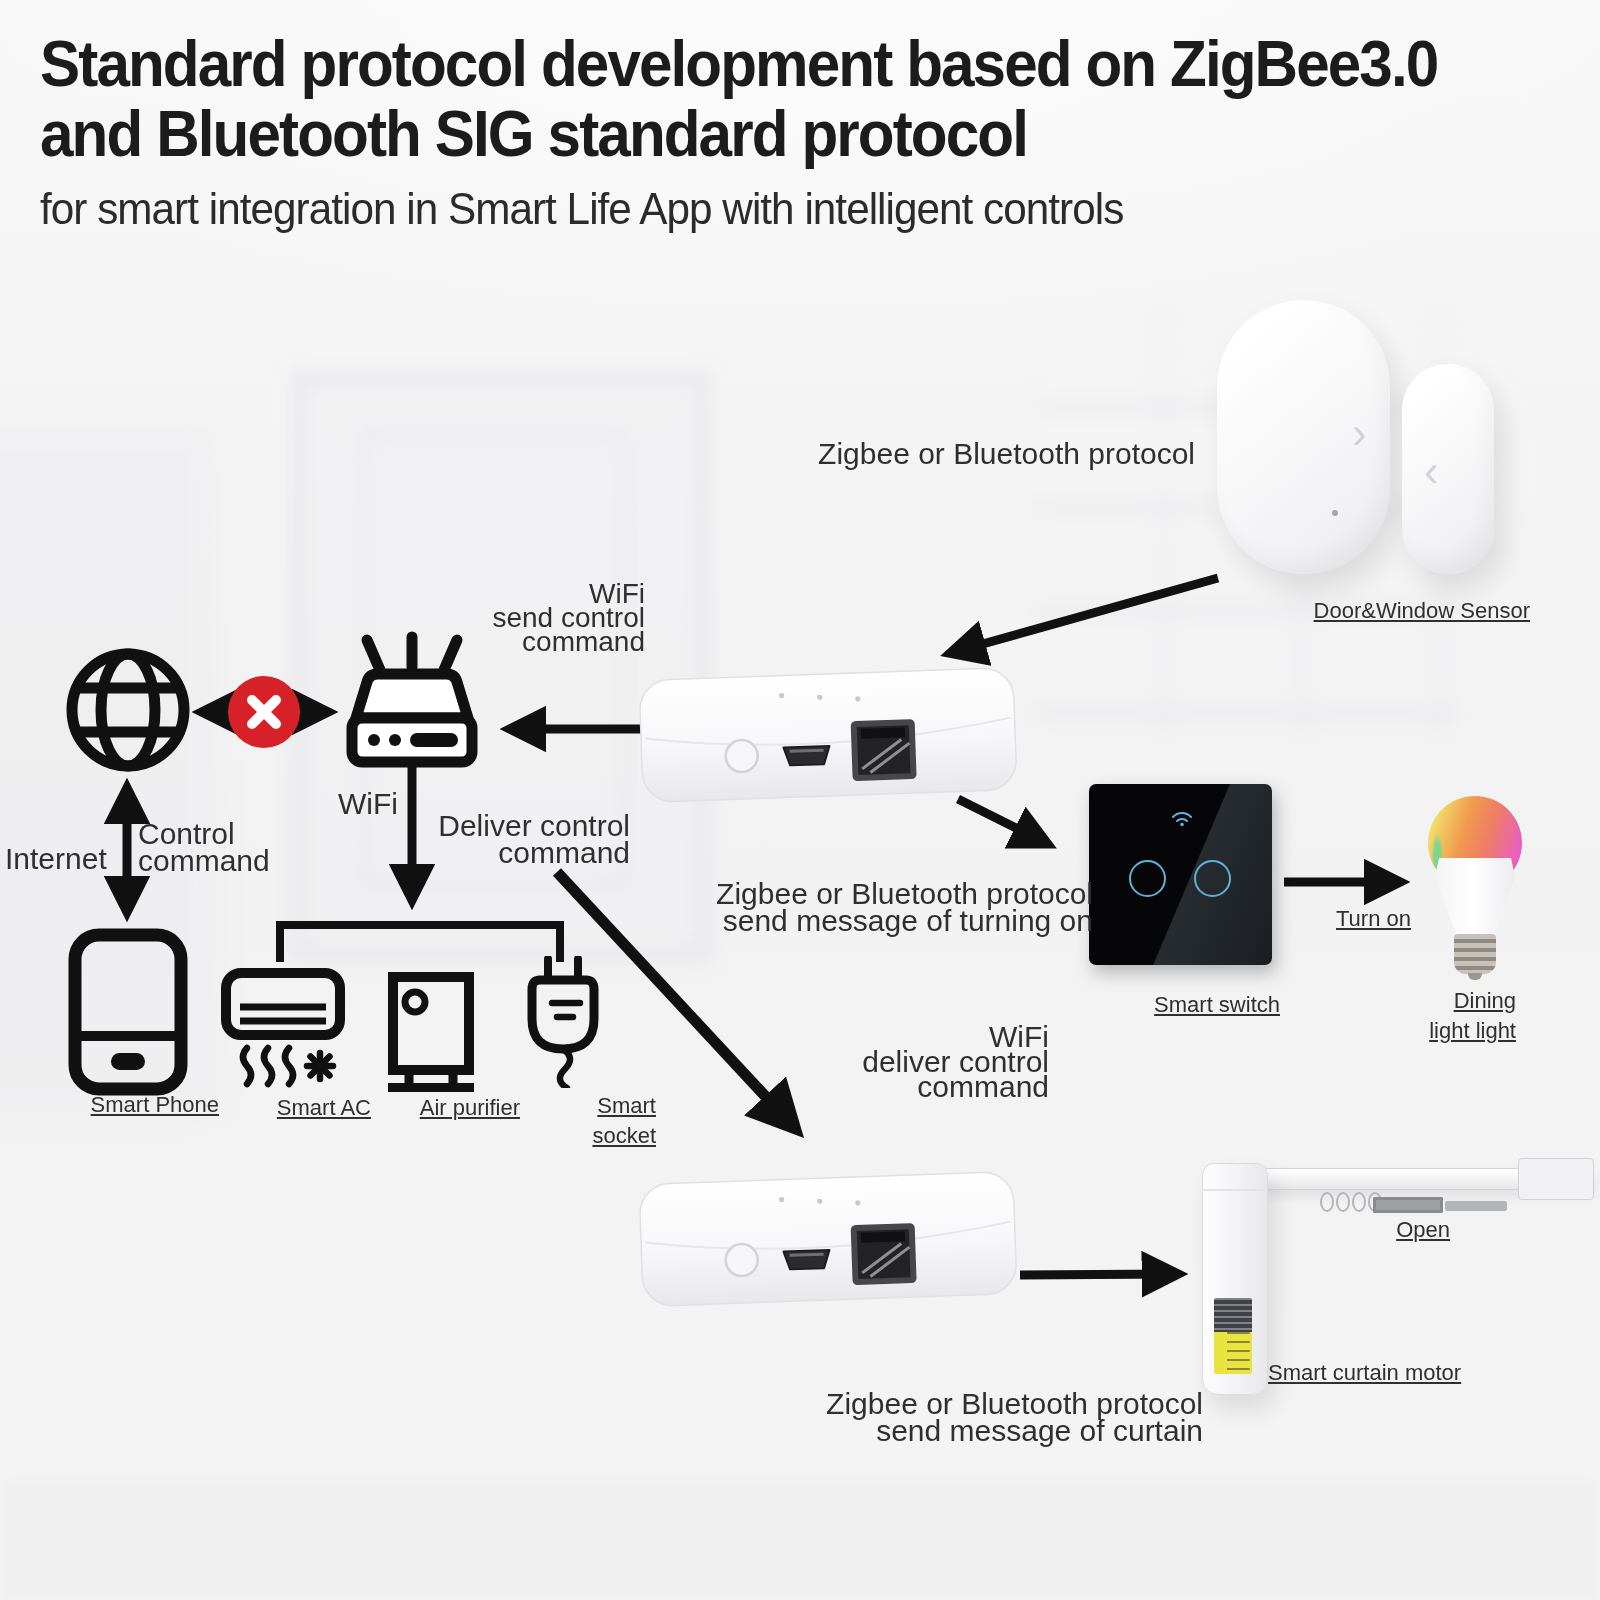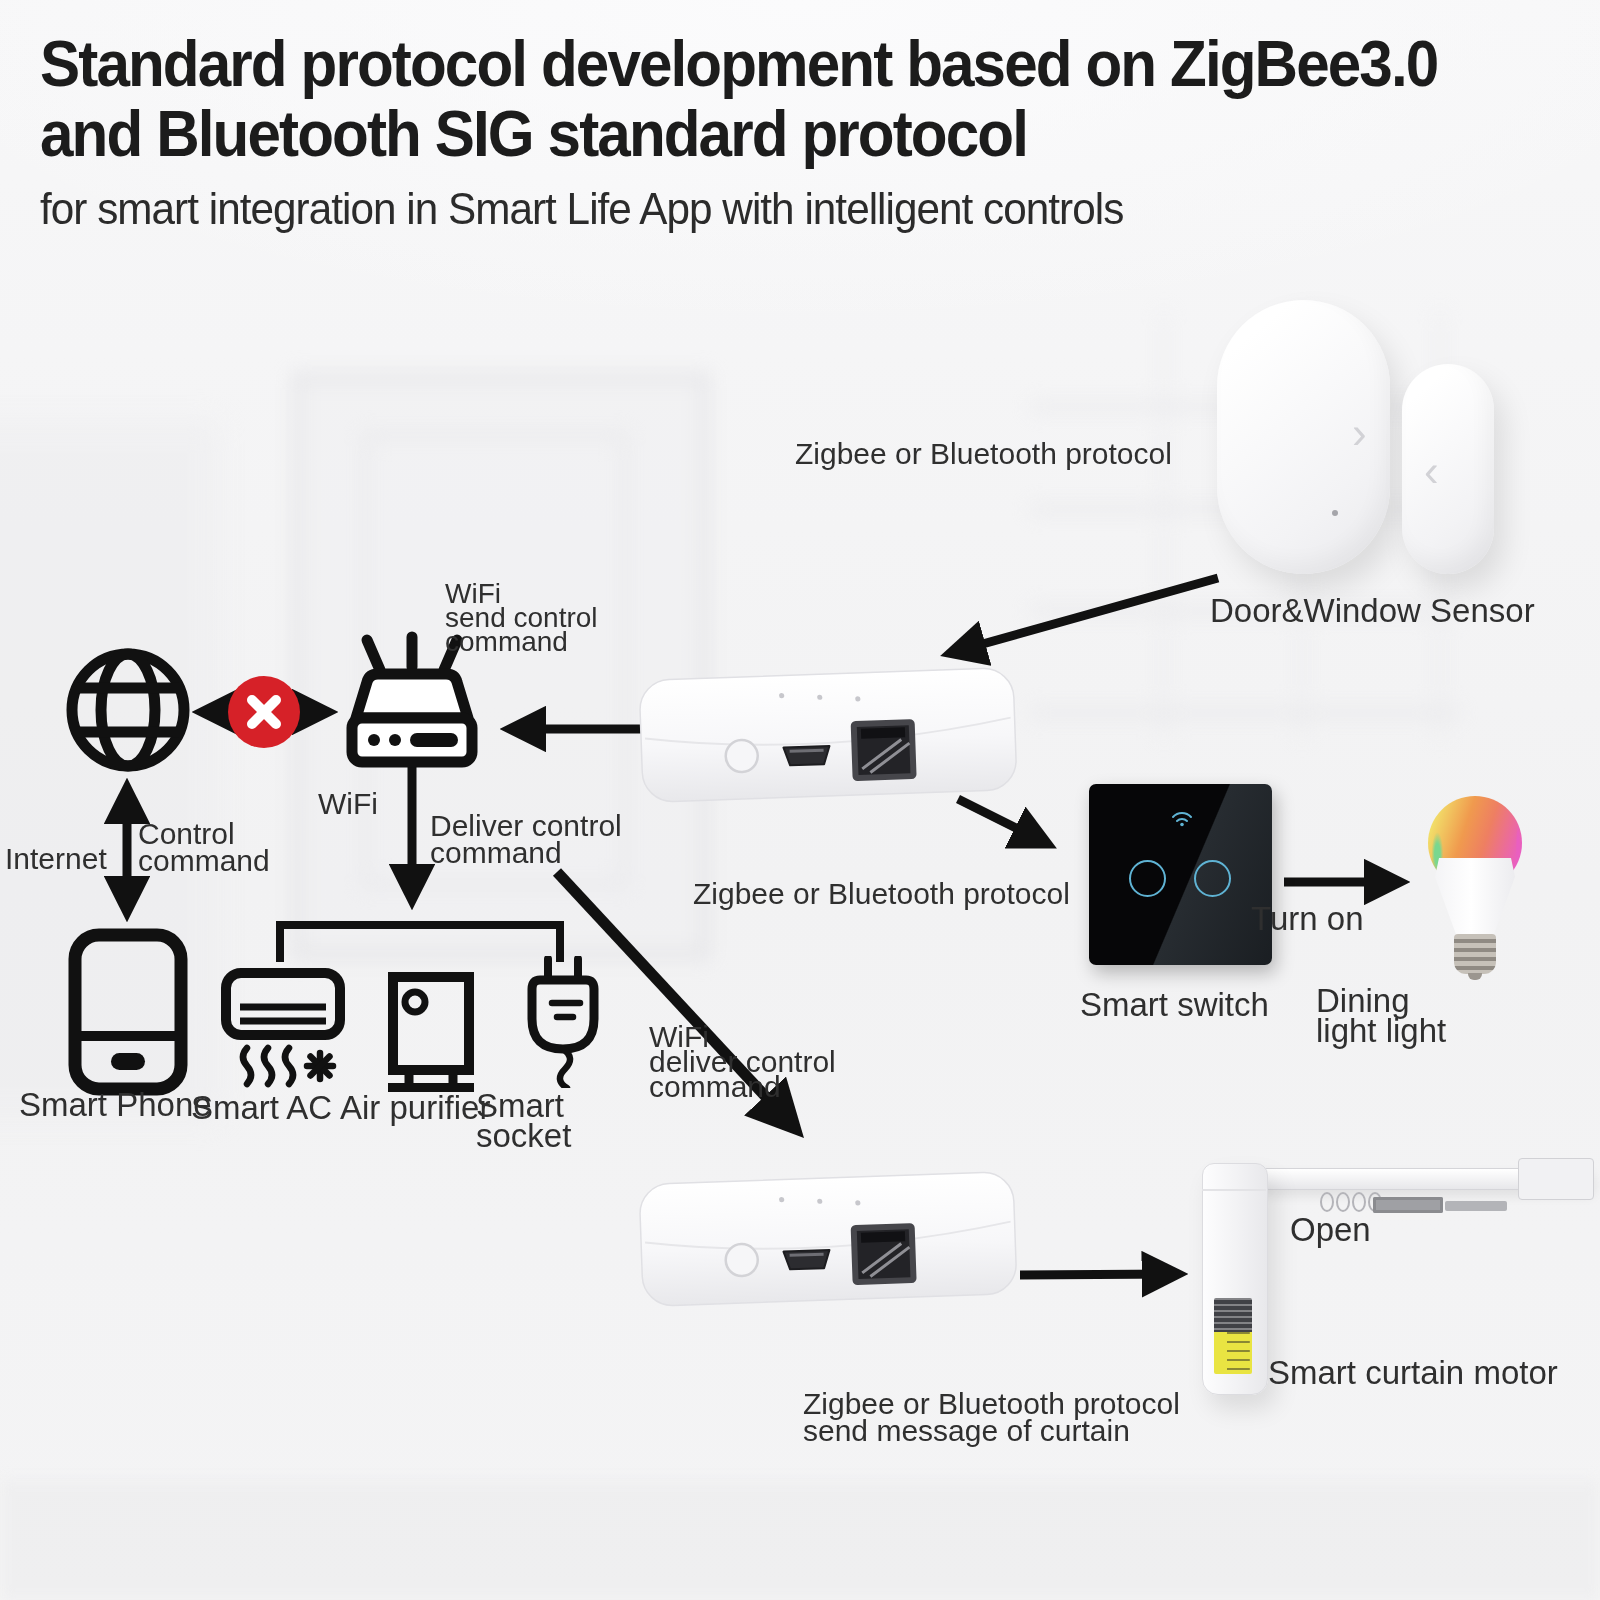--- a/index.html
+++ b/index.html
@@ -21,24 +21,24 @@
   .bg-glow{left:0;top:0;width:1600px;height:330px;background:radial-gradient(60% 100% at 50% 0%,#fbfbfc 0%,rgba(251,251,252,0) 100%);}
 
   
   .header{position:absolute;left:40px;top:30px;width:1560px;}
   .title{margin:0;font-size:64px;line-height:1.09;font-weight:700;color:#1c1c1c;
     letter-spacing:-2px;transform:scaleX(.94);transform-origin:left top;white-space:nowrap;}
   .subtitle{margin:14px 0 0 0;font-size:44px;font-weight:400;color:#2b2b2b;
     letter-spacing:-1px;transform:scaleX(.96);transform-origin:left top;white-space:nowrap;}
 
   
-  .lbl{position:absolute;text-align:left;font-size:30px;line-height:27px;color:#2f2f2f;white-space:nowrap;}
+  .lbl{position:absolute;text-align:right;font-size:30px;line-height:27px;color:#2f2f2f;white-space:nowrap;}
   .lbl span{display:block;}
   .lbl-left{text-align:left;}
-  .big{font-size:33px;line-height:30px;}
+  .big{font-size:22px;line-height:30px;text-decoration:underline;}
 
   
   svg.connectors{position:absolute;left:0;top:0;pointer-events:none;}
 
   
   .icon{position:absolute;}
 
   
   .xcircle{position:absolute;left:228px;top:676px;width:72px;height:72px;border-radius:50%;
     background:#d62128;display:flex;align-items:center;justify-content:center;}
@@ -314,20 +314,21 @@
   <div class="lbl big" style="left:19px;top:1090px;width:200px">Smart Phone</div>
   <div class="lbl big" style="left:191px;top:1093px;width:180px">Smart AC</div>
   <div class="lbl big" style="left:340px;top:1093px;width:180px">Air purifier</div>
   <div class="lbl big" style="left:476px;top:1091px;width:180px;line-height:30px">
     <span>Smart</span>
     <span>socket</span>
   </div>
 
   <div class="lbl" style="left:693px;top:880px;width:400px">
     <span>Zigbee or Bluetooth protocol</span>
+    <span>send message of turning on</span>
   </div>
 
   <div class="lbl big" style="left:1080px;top:990px;width:200px">Smart switch</div>
 
   <div class="lbl big" style="left:1251px;top:904px;width:160px">Turn on</div>
 
   <div class="lbl big" style="left:1316px;top:986px;width:200px;line-height:30px">
     <span>Dining</span>
     <span>light light</span>
   </div>

